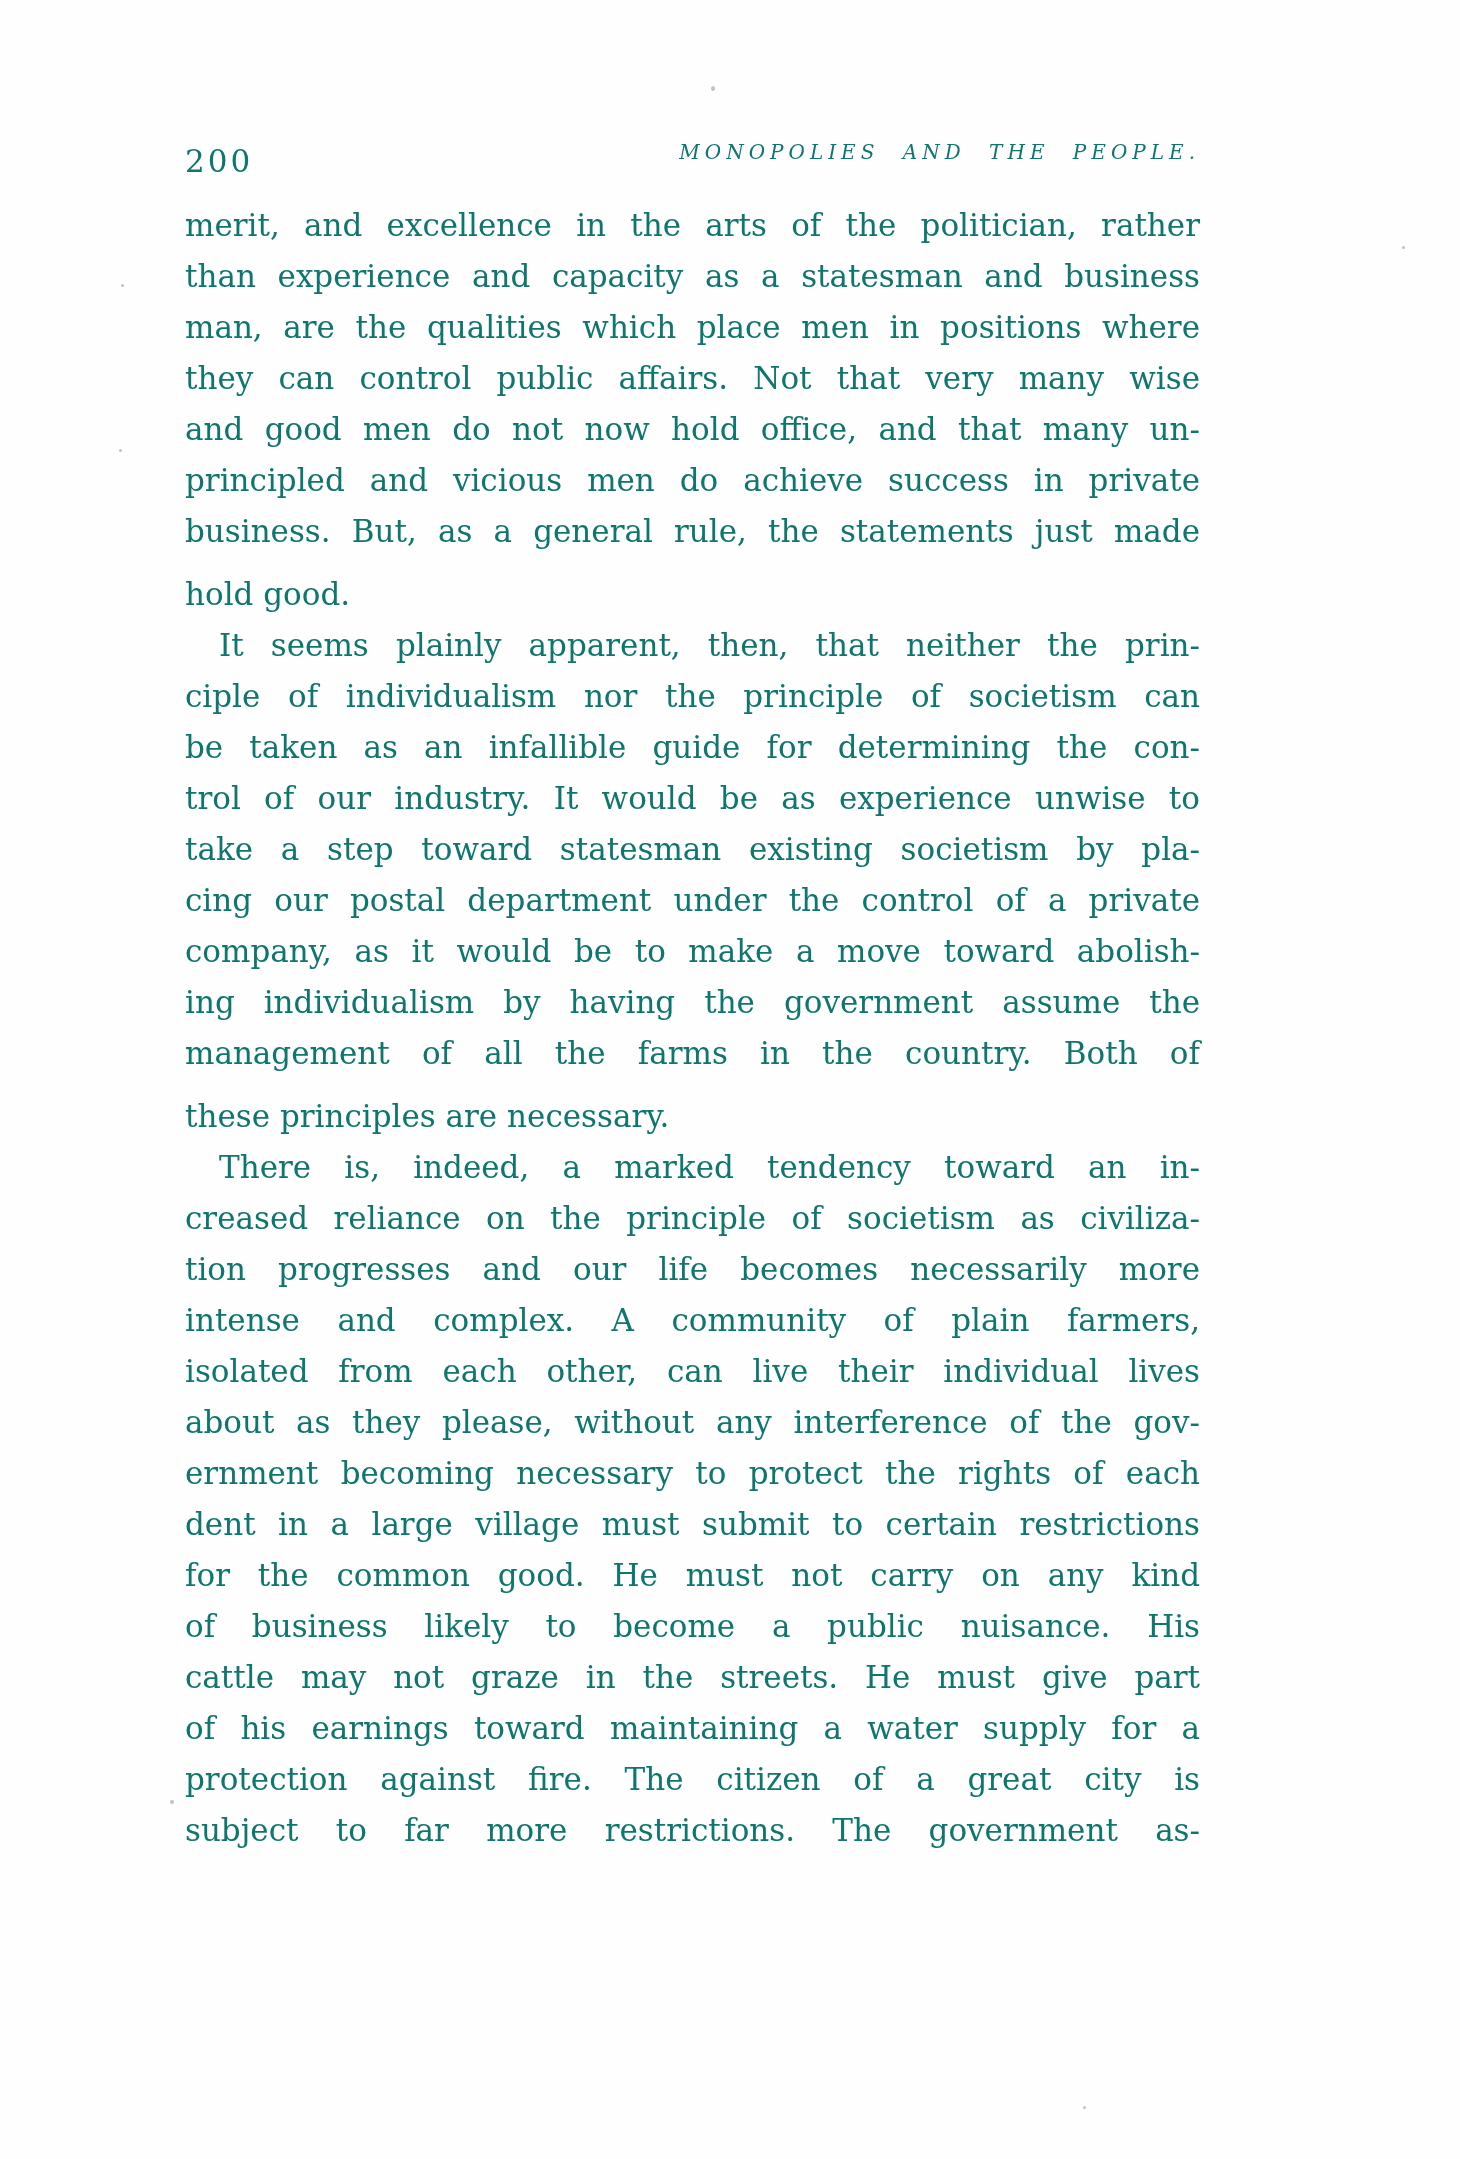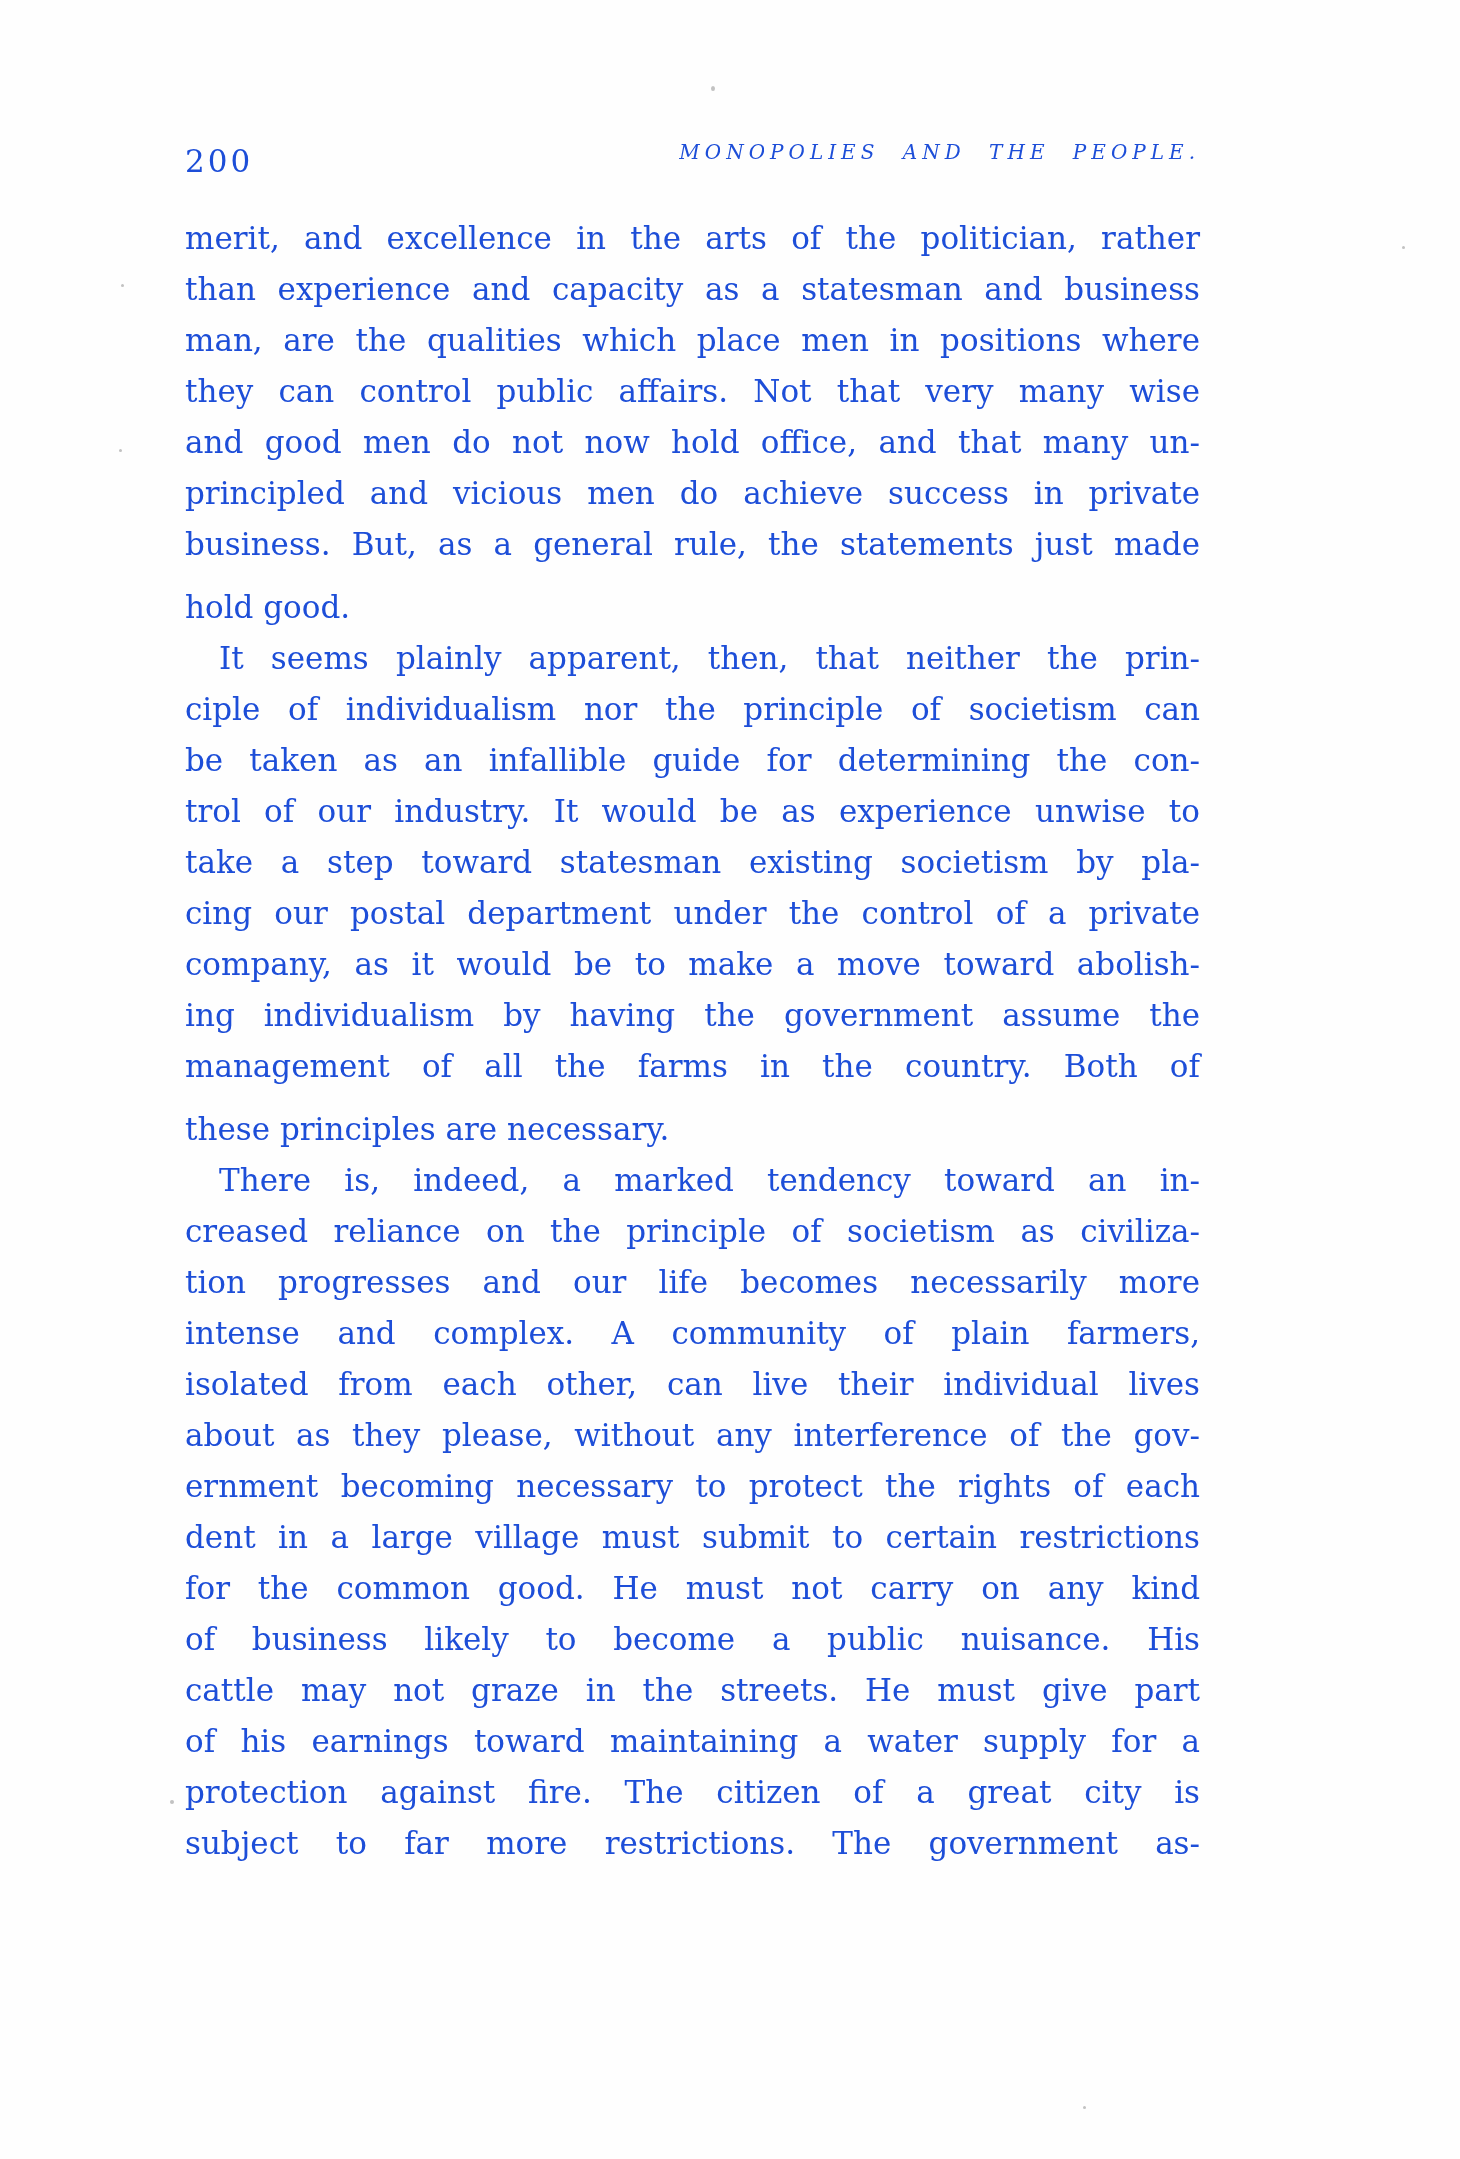--- a/index.html
+++ b/index.html
@@ -5,21 +5,21 @@
   html, body {
     margin: 0;
     padding: 0;
     background: #ffffff;
   }
   .page {
     position: relative;
     width: 1460px;
     height: 2159px;
     background: #fefefe;
-    color: #1d4ed8;
+    color: #0f766e;
     font-family: "DejaVu Serif", "Liberation Serif", serif;
     overflow: hidden;
   }
   .header {
     position: absolute;
     left: 185px;
     top: 140px;
     width: 1015px;
     height: 46px;
   }
@@ -36,21 +36,21 @@
     font-style: italic;
     font-size: 20px;
     letter-spacing: 5px;
     word-spacing: 12px;
     padding-left: 60px;
     white-space: nowrap;
   }
   .text-block {
     position: absolute;
     left: 185px;
-    top: 213px;
+    top: 200px;
     width: 1015px;
     font-size: 31px;
     line-height: 51px;
   }
   .line {
     text-align: justify;
     text-align-last: justify;
   }
   .line.lastleft {
     text-align-last: left;

